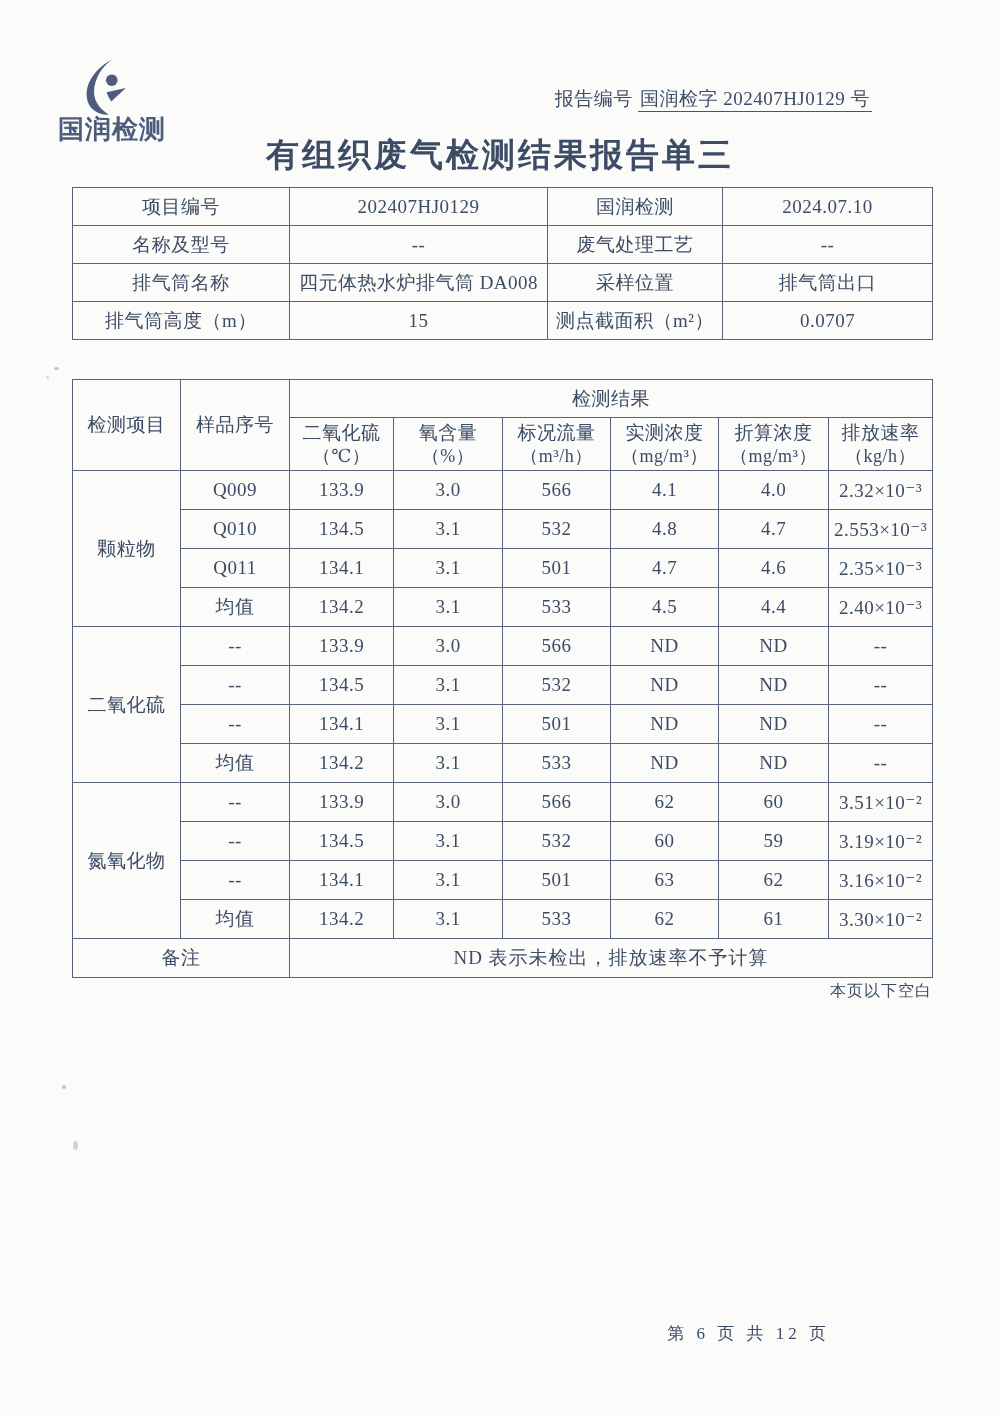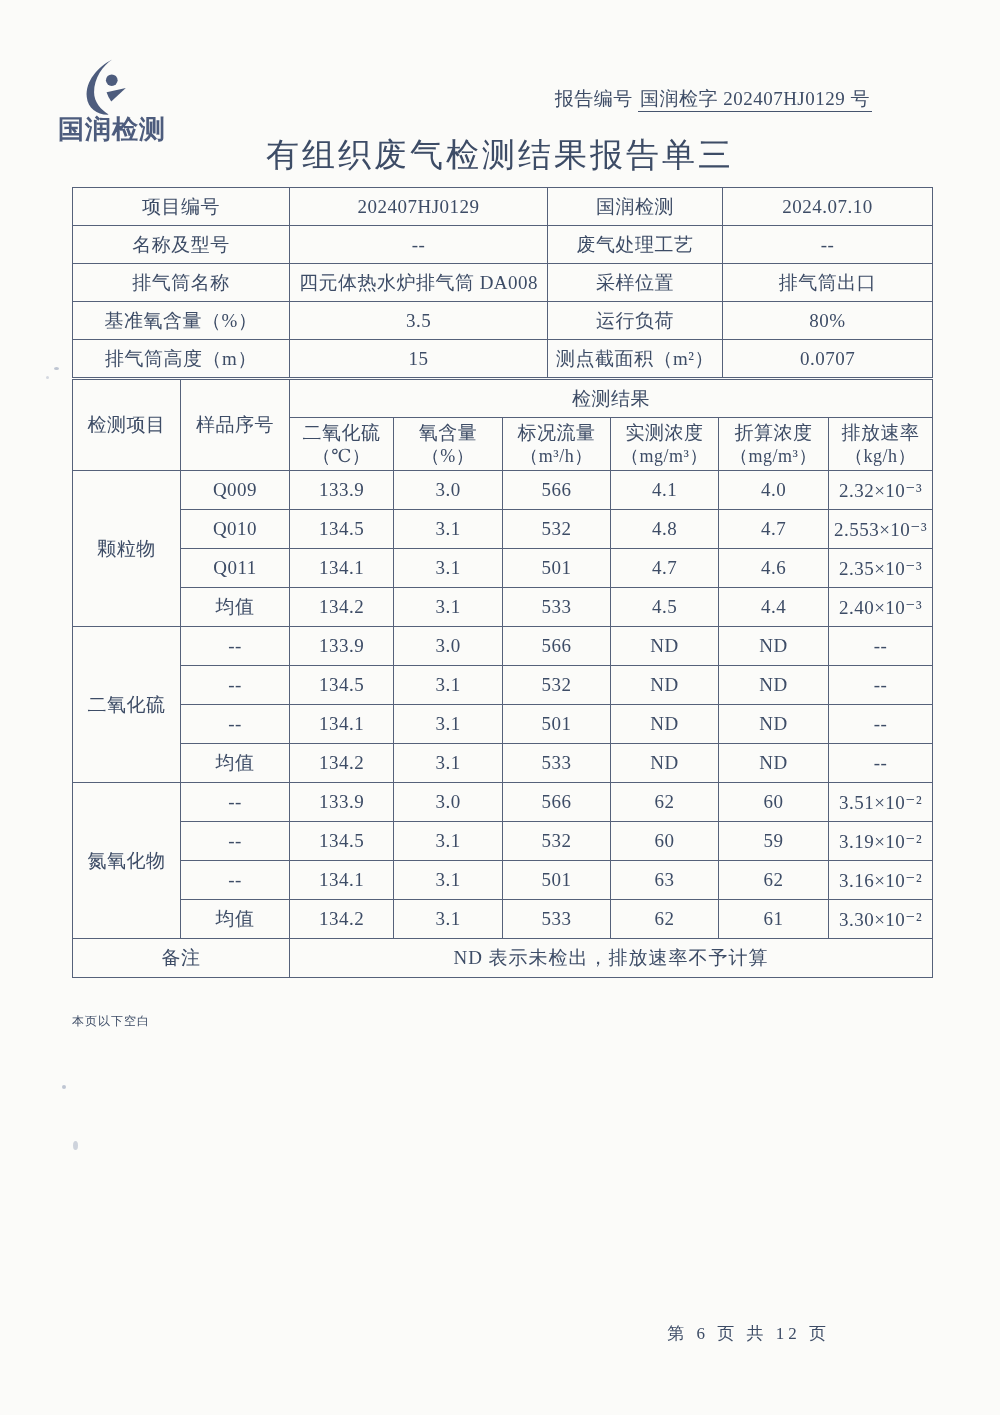--- a/index.html
+++ b/index.html
@@ -20,21 +20,21 @@
     position:absolute;left:0;top:62px;width:110px;
     font-size:26px;font-weight:bold;color:#4d5c7d;letter-spacing:1px;white-space:nowrap;
   }
   .report-no{
     position:absolute;top:86px;right:128px;
     font-size:19px;letter-spacing:.5px;white-space:nowrap;margin-left:24px;
   }
   .report-no .uline{border-bottom:1.5px solid #46546e;padding:0 2px 2px 2px;}
   .doc-title{
     position:absolute;left:0;top:133px;width:100%;
-    text-align:center;font-size:33px;font-weight:normal;letter-spacing:3px;
+    text-align:center;font-size:33px;font-weight:bold;letter-spacing:3px;
   }
 
   
   table{border-collapse:collapse;table-layout:fixed;}
   td{
     border:1px solid #55617a;
     text-align:center;vertical-align:middle;
     font-size:19px;letter-spacing:.5px;
     padding:0 2px;overflow:hidden;
   }
@@ -42,21 +42,21 @@
   .info-table td{height:37px;}
   .results-table{position:absolute;left:72px;top:379px;width:860px;}
   .results-table td{height:38px;}
   .results-table .grp-hdr{height:37px;}
   .results-table .sub-hdr td{height:52px;line-height:1.25;}
   .unit-line{font-size:18px;}
   .remark-text{letter-spacing:1px;}
 
   .blank-note{
     position:absolute;left:72px;top:981px;width:860px;
-    text-align:left;font-size:12px;letter-spacing:1px;margin-top:32px;
+    text-align:right;font-size:16px;letter-spacing:1px;
   }
   .page-note{
     position:absolute;top:1322px;right:170px;
     font-size:17px;letter-spacing:4px;white-space:nowrap;
   }
 
   
   .speck{position:absolute;background:#8d99b2;border-radius:50%;opacity:.55;}
   .sp1{left:54px;top:367px;width:5px;height:3px;}
   .sp2{left:62px;top:1085px;width:4px;height:4px;}
@@ -104,26 +104,20 @@
       <td>名称及型号</td>
       <td>--</td>
       <td>废气处理工艺</td>
       <td>--</td>
     </tr>
     <tr>
       <td>排气筒名称</td>
       <td>四元体热水炉排气筒 DA008</td>
       <td>采样位置</td>
       <td>排气筒出口</td>
-    </tr>
-    <tr>
-      <td>基准氧含量（%）</td>
-      <td>3.5</td>
-      <td>运行负荷</td>
-      <td>80%</td>
     </tr>
     <tr>
       <td>排气筒高度（m）</td>
       <td>15</td>
       <td>测点截面积（m²）</td>
       <td>0.0707</td>
     </tr>
   </tbody>
     </table>
 

